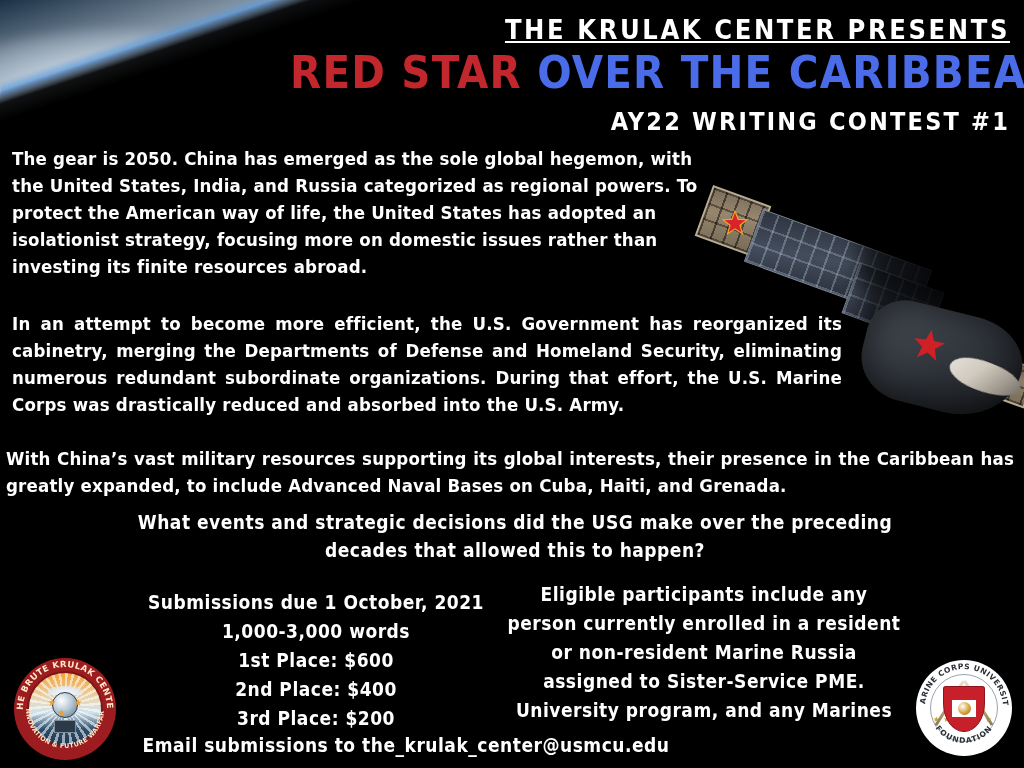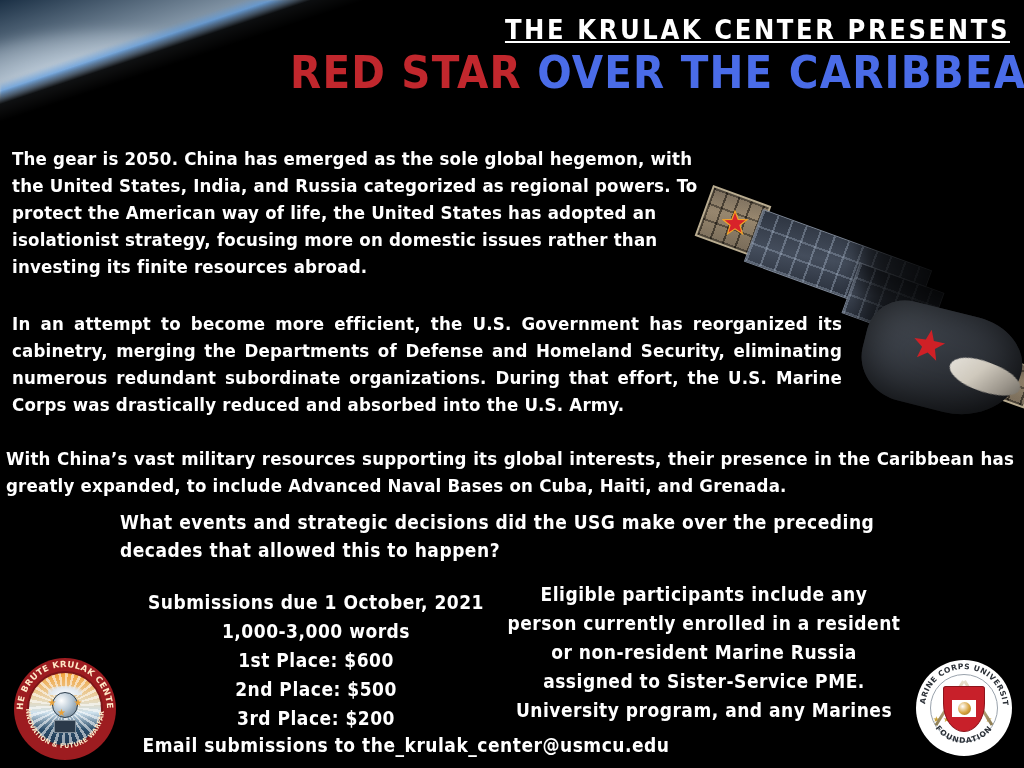--- a/index.html
+++ b/index.html
@@ -190,20 +190,21 @@
 
   #para1 { left: 12px; top: 145px; width: 700px; }
   #para2 { left: 12px; top: 310px; width: 830px; text-align: justify; }
   #para3 { left: 6px; top: 445px; width: 1008px; text-align: justify; }
 
   #question {
     position: absolute;
     left: 120px;
     top: 508px;
     width: 790px;
+    text-align: center;
     color: #ffffff;
     font-size: 19px;
     line-height: 28px;
     text-shadow: 2px 2px 3px rgba(0,0,0,0.85), 0 0 7px rgba(0,0,0,0.6);
   }
 
   .details-col {
     position: absolute;
     color: #ffffff;
     font-size: 19px;
@@ -423,35 +424,36 @@
         <polygon points="12,1 14.9,8.6 23,9 16.6,14.1 18.9,22 12,17.4 5.1,22 7.4,14.1 1,9 9.1,8.6" fill="#cf2026"></polygon>
       </svg>
     </div>
   </div>
 
   <div id="headline-block">
     <div class="stencil kicker">THE KRULAK CENTER PRESENTS</div>
     <div class="stencil title">
       <span class="red">RED STAR </span><span class="blue">OVER THE CARIBBEAN</span>
     </div>
+    <div class="stencil subkicker">AY22 WRITING CONTEST #1</div>
   </div>
 
   <div id="para1" class="stencil body-text">The gear is 2050. China has emerged as the sole global hegemon, with the United States, India, and Russia categorized as regional powers. To protect the American way of life, the United States has adopted an isolationist strategy, focusing more on domestic issues rather than investing its finite resources abroad.</div>
 
   <div id="para2" class="stencil body-text">In an attempt to become more efficient, the U.S. Government has reorganized its cabinetry, merging the Departments of Defense and Homeland Security, eliminating numerous redundant subordinate organizations. During that effort, the U.S. Marine Corps was drastically reduced and absorbed into the U.S. Army.</div>
 
   <div id="para3" class="stencil body-text">With China’s vast military resources supporting its global interests, their presence in the Caribbean has greatly expanded, to include Advanced Naval Bases on Cuba, Haiti, and Grenada.</div>
 
   <div id="question" class="stencil">What events and strategic decisions did the USG make over the preceding decades that allowed this to happen?</div>
 
   <div id="col-left" class="stencil details-col">
     <div>Submissions due 1 October, 2021</div>
     <div>1,000-3,000 words</div>
     <div>1st Place: $600</div>
-    <div>2nd Place: $500</div>
+    <div>2nd Place: $400</div>
     <div>3rd Place: $200</div>
   </div>
 
   <div id="col-right" class="stencil details-col">
     <div>Eligible participants include any</div>
     <div>person currently enrolled in a resident</div>
     <div>or non-resident Marine Russia</div>
     <div>assigned to Sister-Service PME.</div>
     <div>University program, and any Marines</div>
   </div>

